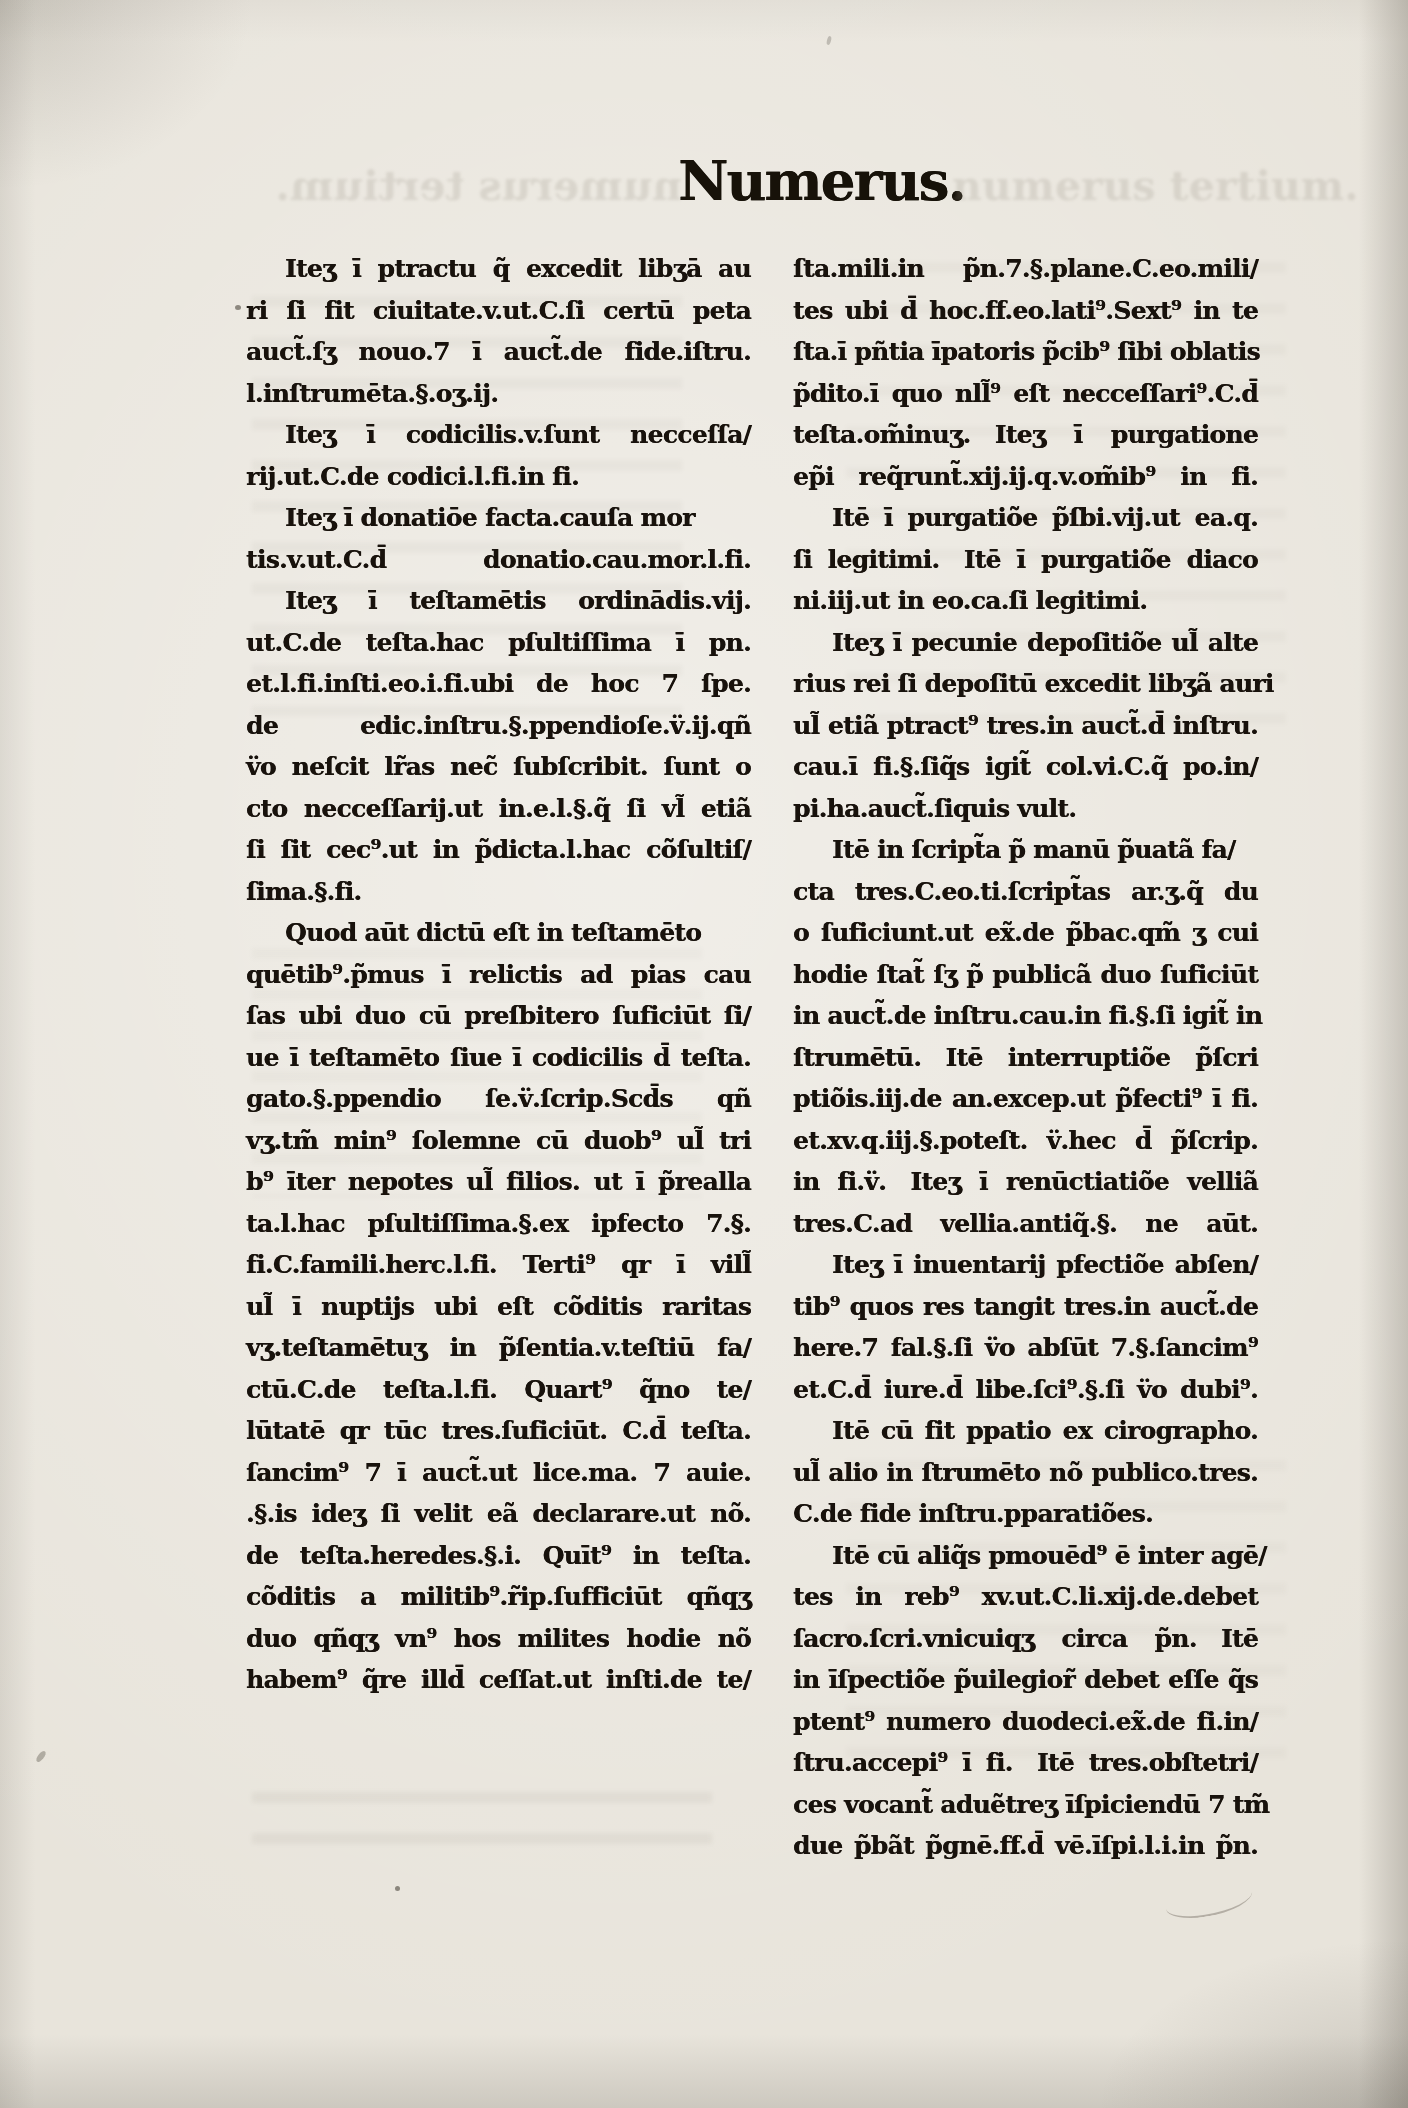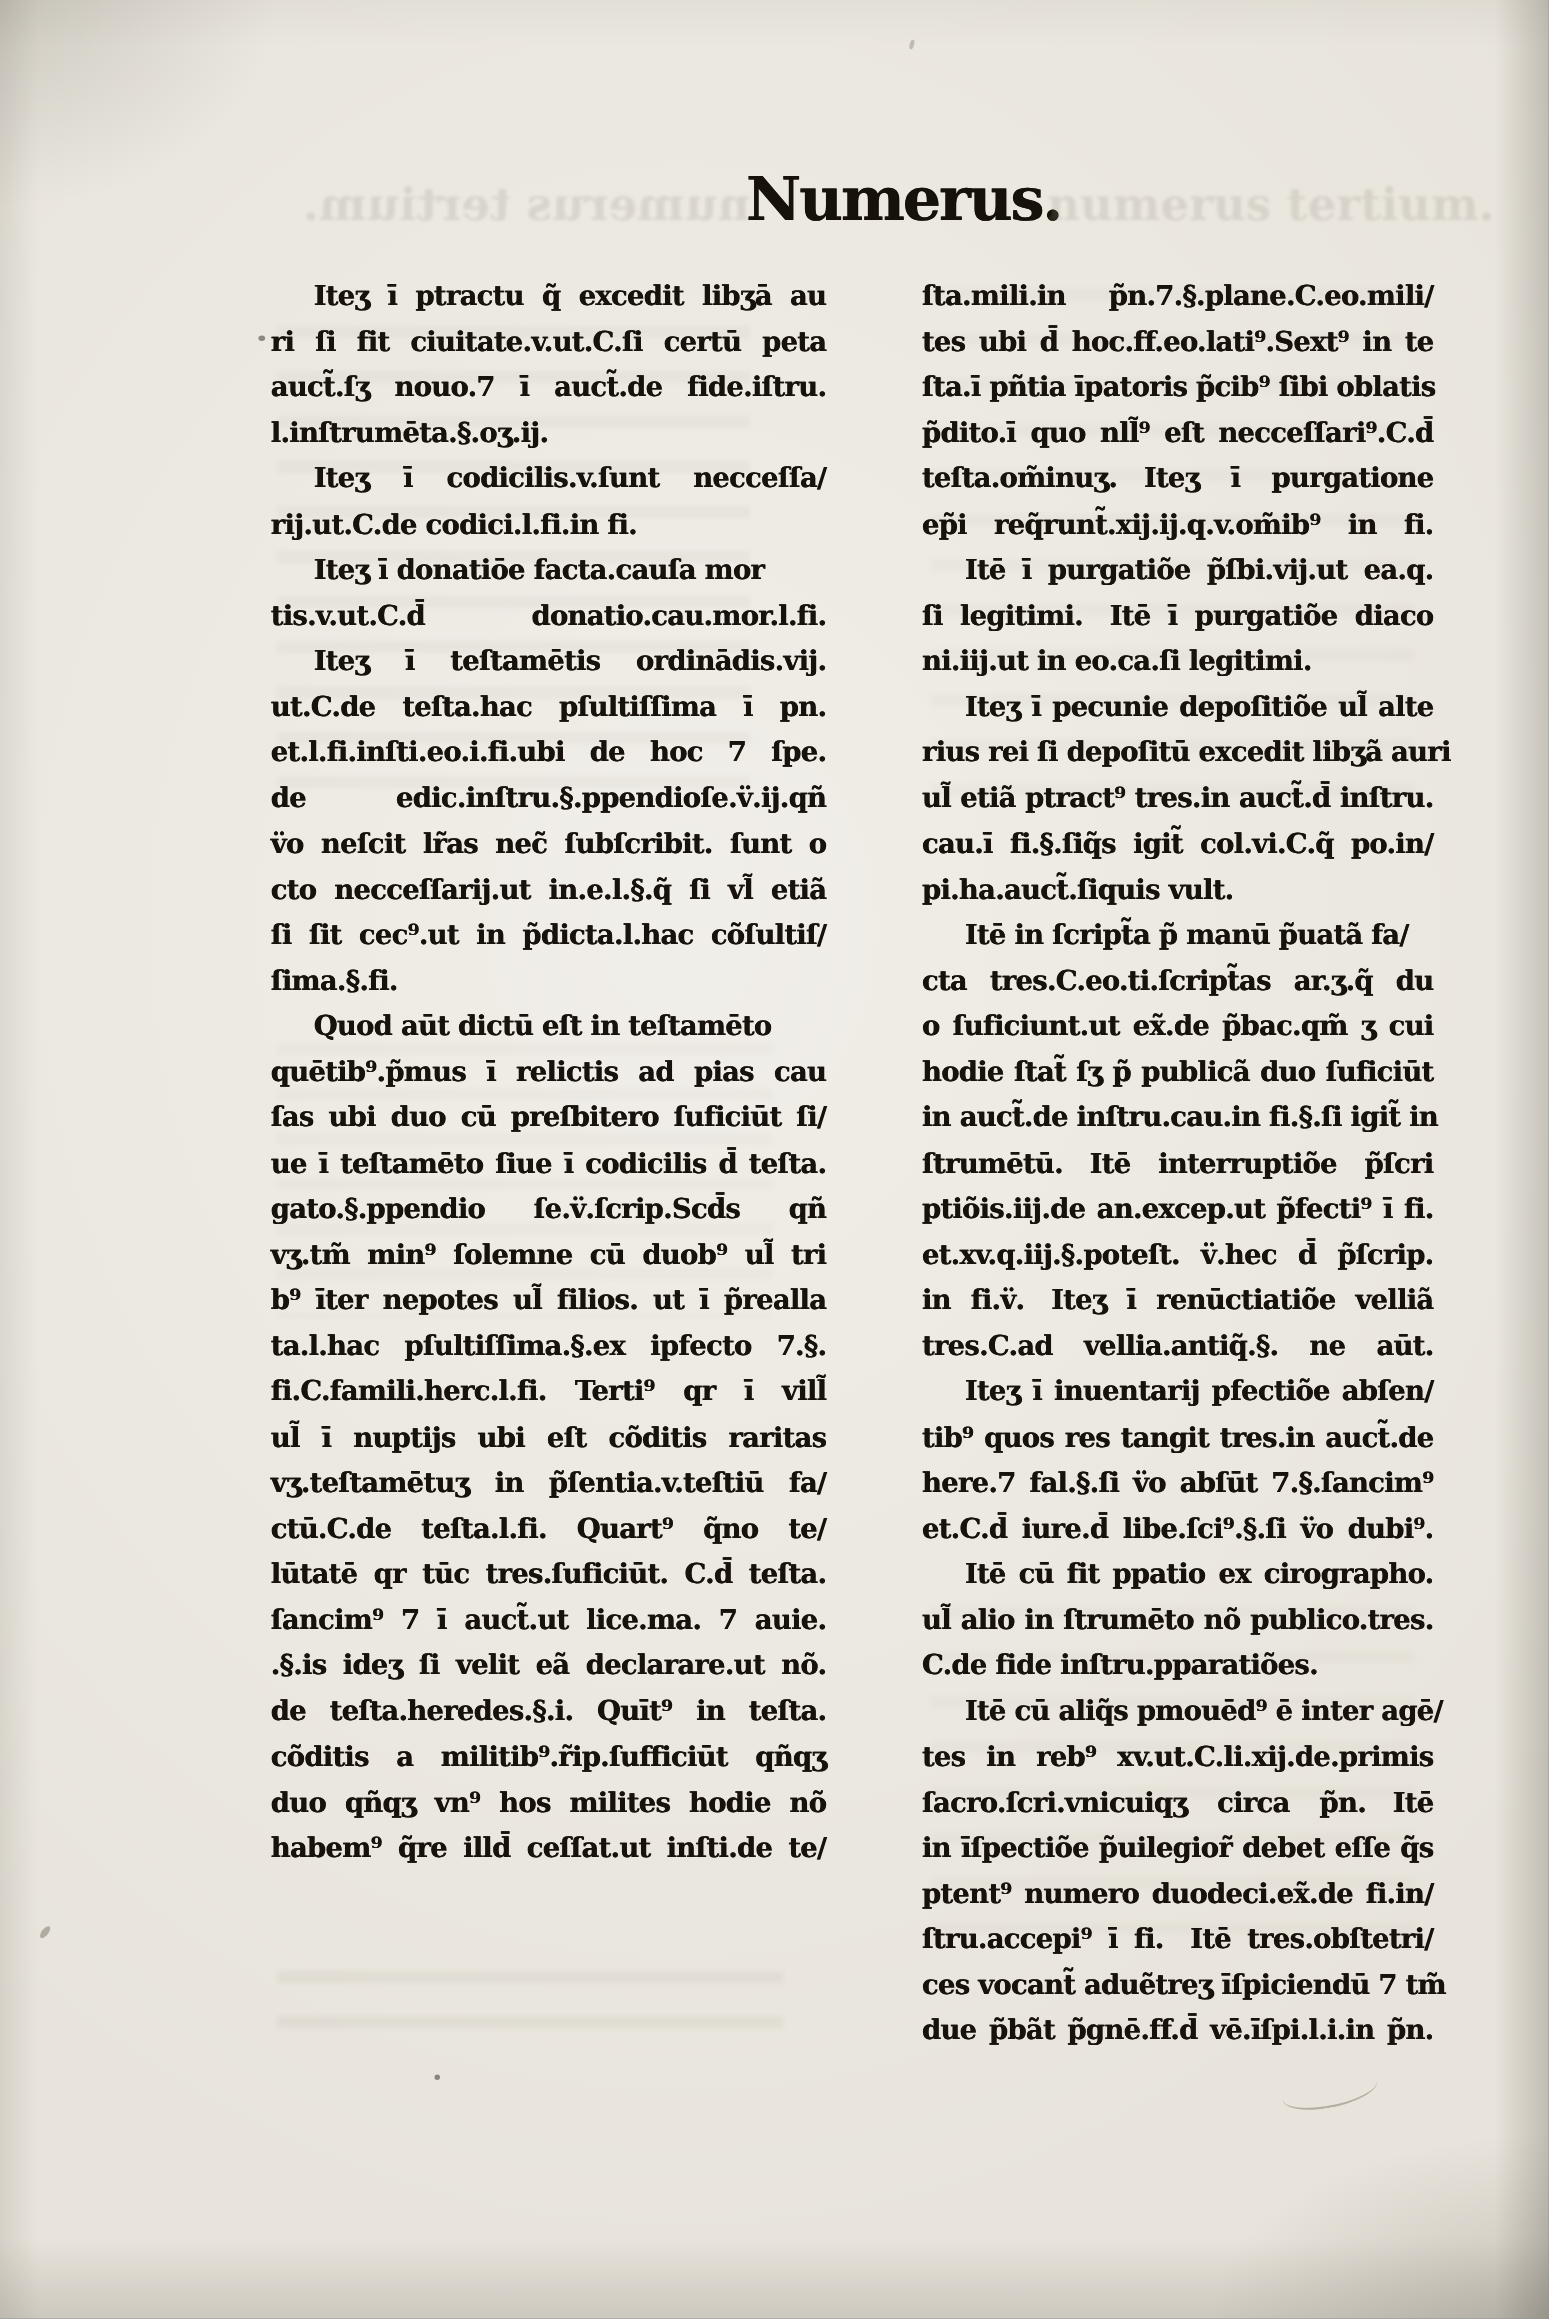--- a/index.html
+++ b/index.html
@@ -20,21 +20,21 @@
     color:#171209;white-space:nowrap;text-shadow:.4px 0 0 currentColor;
   }
   .ghost-heading{
     position:absolute;top:160px;height:52px;font-size:41px;font-weight:700;
     line-height:52px;color:#968f82;opacity:.22;filter:blur(1.6px);white-space:nowrap;
   }
   .ghost-left{left:252px;width:430px;transform:scaleX(-1);}
   .ghost-right{left:952px;width:380px;}
   .col{position:absolute;top:248px;color:#18120c;}
   .col-left{left:246px;width:505px;}
-  .col-right{left:838px;width:465px;}
+  .col-right{left:793px;width:465px;}
   .line{
     height:41.5px;line-height:41.5px;font-size:25px;font-weight:700;
     letter-spacing:-0.7px;white-space:nowrap;text-align:left;
     text-shadow:.35px 0 0 currentColor;
   }
   .line.j{text-align:justify;text-align-last:justify;}
   .line.ind{padding-left:39px;}
   .bleed{
     position:absolute;opacity:.28;filter:blur(2.2px);pointer-events:none;
     background:repeating-linear-gradient(to bottom, rgba(122,114,100,.20) 0 11px, rgba(122,114,100,0) 11px 41px);
@@ -135,21 +135,21 @@
       <div class="line j">in fi.v̈. Iteʒ ī renūctiatiõe velliã</div>
       <div class="line j">tres.C.ad vellia.antiq̃.§. ne aūt.</div>
       <div class="line ind j">Iteʒ ī inuentarij pfectiõe abſen/</div>
       <div class="line j">tib⁹ quos res tangit tres.in auct̃.de</div>
       <div class="line j">here.7 fal.§.ſi v̈o abſūt 7.§.ſancim⁹</div>
       <div class="line j">et.C.d̄ iure.d̄ libe.ſci⁹.§.ſi v̈o dubi⁹.</div>
       <div class="line ind j">Itē cū fit ppatio ex cirographo.</div>
       <div class="line j">ul̃ alio in ſtrumēto nõ publico.tres.</div>
       <div class="line">C.de fide inſtru.pparatiões.</div>
       <div class="line ind j">Itē cū aliq̃s pmouēd⁹ ē inter agē/</div>
-      <div class="line j">tes in reb⁹ xv.ut.C.li.xij.de.primis</div>
+      <div class="line j">tes in reb⁹ xv.ut.C.li.xij.de.debet</div>
       <div class="line j">ſacro.ſcri.vnicuiqʒ circa p̃n. Itē</div>
       <div class="line j">in īſpectiõe p̃uilegior̃ debet eſſe q̃s</div>
       <div class="line j">ptent⁹ numero duodeci.ex̃.de fi.in/</div>
       <div class="line j">ſtru.accepi⁹ ī fi. Itē tres.obſtetri/</div>
       <div class="line j">ces vocant̃ aduẽtreʒ īſpiciendū 7 tm̃</div>
       <div class="line j">due p̃bãt p̃gnē.ff.d̄ vē.īſpi.l.i.in p̃n.</div>
     </div>
 
   <div class="speck s1"></div>
   <div class="speck s2"></div>

